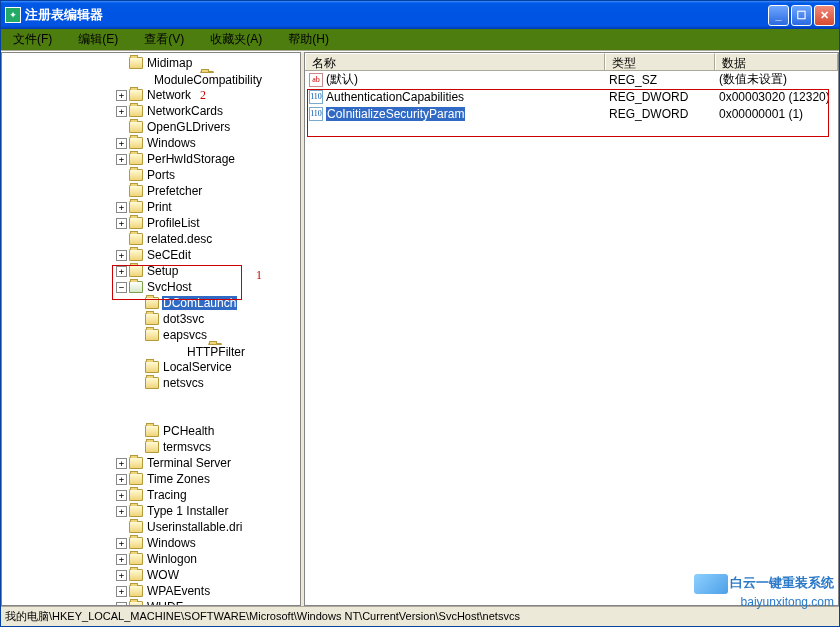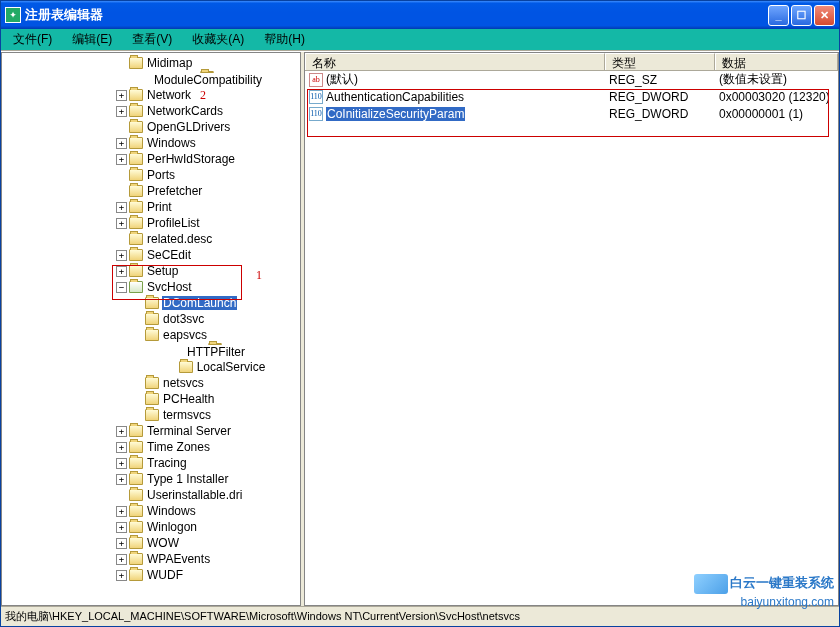--- a/index.html
+++ b/index.html
@@ -5,21 +5,21 @@
   * { box-sizing: border-box; margin: 0; padding: 0; }
   body { font-family: "SimSun", "宋体", Tahoma, sans-serif; font-size: 12px; background: #ece9d8; width: 840px; height: 627px; overflow: hidden; position: relative; }
   .window { width: 840px; height: 627px; border: 1px solid #0842a0; display: flex; flex-direction: column; background: #ece9d8; }
   .titlebar { height: 28px; background: linear-gradient(to bottom, #3b8cff 0%, #0059e6 8%, #0054e3 40%, #0054e3 88%, #003bb0 100%); display: flex; align-items: center; color: #fff; padding: 0 4px; }
   .titlebar-icon { width: 16px; height: 16px; background: #2a6; border: 1px solid #fff; margin-right: 4px; display:inline-flex; align-items:center; justify-content:center; font-size:9px;}
   .titlebar-text { flex: 1; font-weight: bold; font-size: 13px; }
   .win-btns { display: flex; gap: 2px; }
   .win-btn { width: 21px; height: 21px; border: 1px solid #fff; border-radius: 3px; display: flex; align-items: center; justify-content: center; font-size: 11px; font-weight: bold; color: #fff; }
   .win-btn.min, .win-btn.max { background: linear-gradient(#6fa6ff,#2a6ae0); }
   .win-btn.close { background: linear-gradient(#f08b7a,#d64b2f); }
-  .menubar { height: 22px; background: #14b8a6; border-bottom: 1px solid #aca899; display: flex; align-items: center; padding: 0 4px; gap: 4px; }
+  .menubar { height: 22px; background: #4d7c0f; border-bottom: 1px solid #aca899; display: flex; align-items: center; padding: 0 4px; gap: 10px; }
   .menu-item { padding: 2px 8px; cursor: default; }
   .content { flex: 1; display: flex; border-top: 1px solid #fff; min-height: 0; }
   .tree-pane { width: 300px; background: #fff; border: 1px solid #858585; margin: 0; overflow-y: scroll; overflow-x: scroll; position: relative; }
   .split { width: 3px; background: #ece9d8; cursor: col-resize; }
   .list-pane { flex: 1; background: #fff; border: 1px solid #858585; display: flex; flex-direction: column; overflow: hidden; }
   .col-headers { display: flex; background: #ece9d8; border-bottom: 1px solid #aca899; height: 18px; }
   .col-header { padding: 1px 6px; border-right: 1px solid #aca899; border-top: 1px solid #fff; border-left: 1px solid #fff; font-size: 12px; }
   .col-name { width: 300px; }
   .col-type { width: 110px; }
   .col-data { flex: 1; }
@@ -171,31 +171,31 @@
           <div class="tnode" style="padding-left: 128px;">
             <span class="twig-empty"></span>
             <span class="folder"></span>
             <span class="tlabel">eapsvcs</span>
           </div>
           <div class="tnode" style="padding-left: 128px; flex-direction: column;">
             <span class="twig-empty"></span>
             <span class="folder"></span>
             <span class="tlabel">HTTPFilter</span>
           </div>
-          <div class="tnode" style="padding-left: 128px; justify-content: center;">
+          <div class="tnode" style="padding-left: 128px;">
             <span class="twig-empty"></span>
             <span class="folder"></span>
             <span class="tlabel">LocalService</span>
           </div>
           <div class="tnode" style="padding-left: 128px;">
             <span class="twig-empty"></span>
             <span class="folder"></span>
             <span class="tlabel">netsvcs</span>
           </div>
-          <div class="tnode" style="padding-left: 128px;">
+          <div class="tnode" style="padding-left: 128px; margin-top: 32px;">
             <span class="twig-empty"></span>
             <span class="folder"></span>
             <span class="tlabel">PCHealth</span>
           </div>
           <div class="tnode" style="padding-left: 128px;">
             <span class="twig-empty"></span>
             <span class="folder"></span>
             <span class="tlabel">termsvcs</span>
           </div>
           <div class="tnode" style="padding-left: 112px;">

